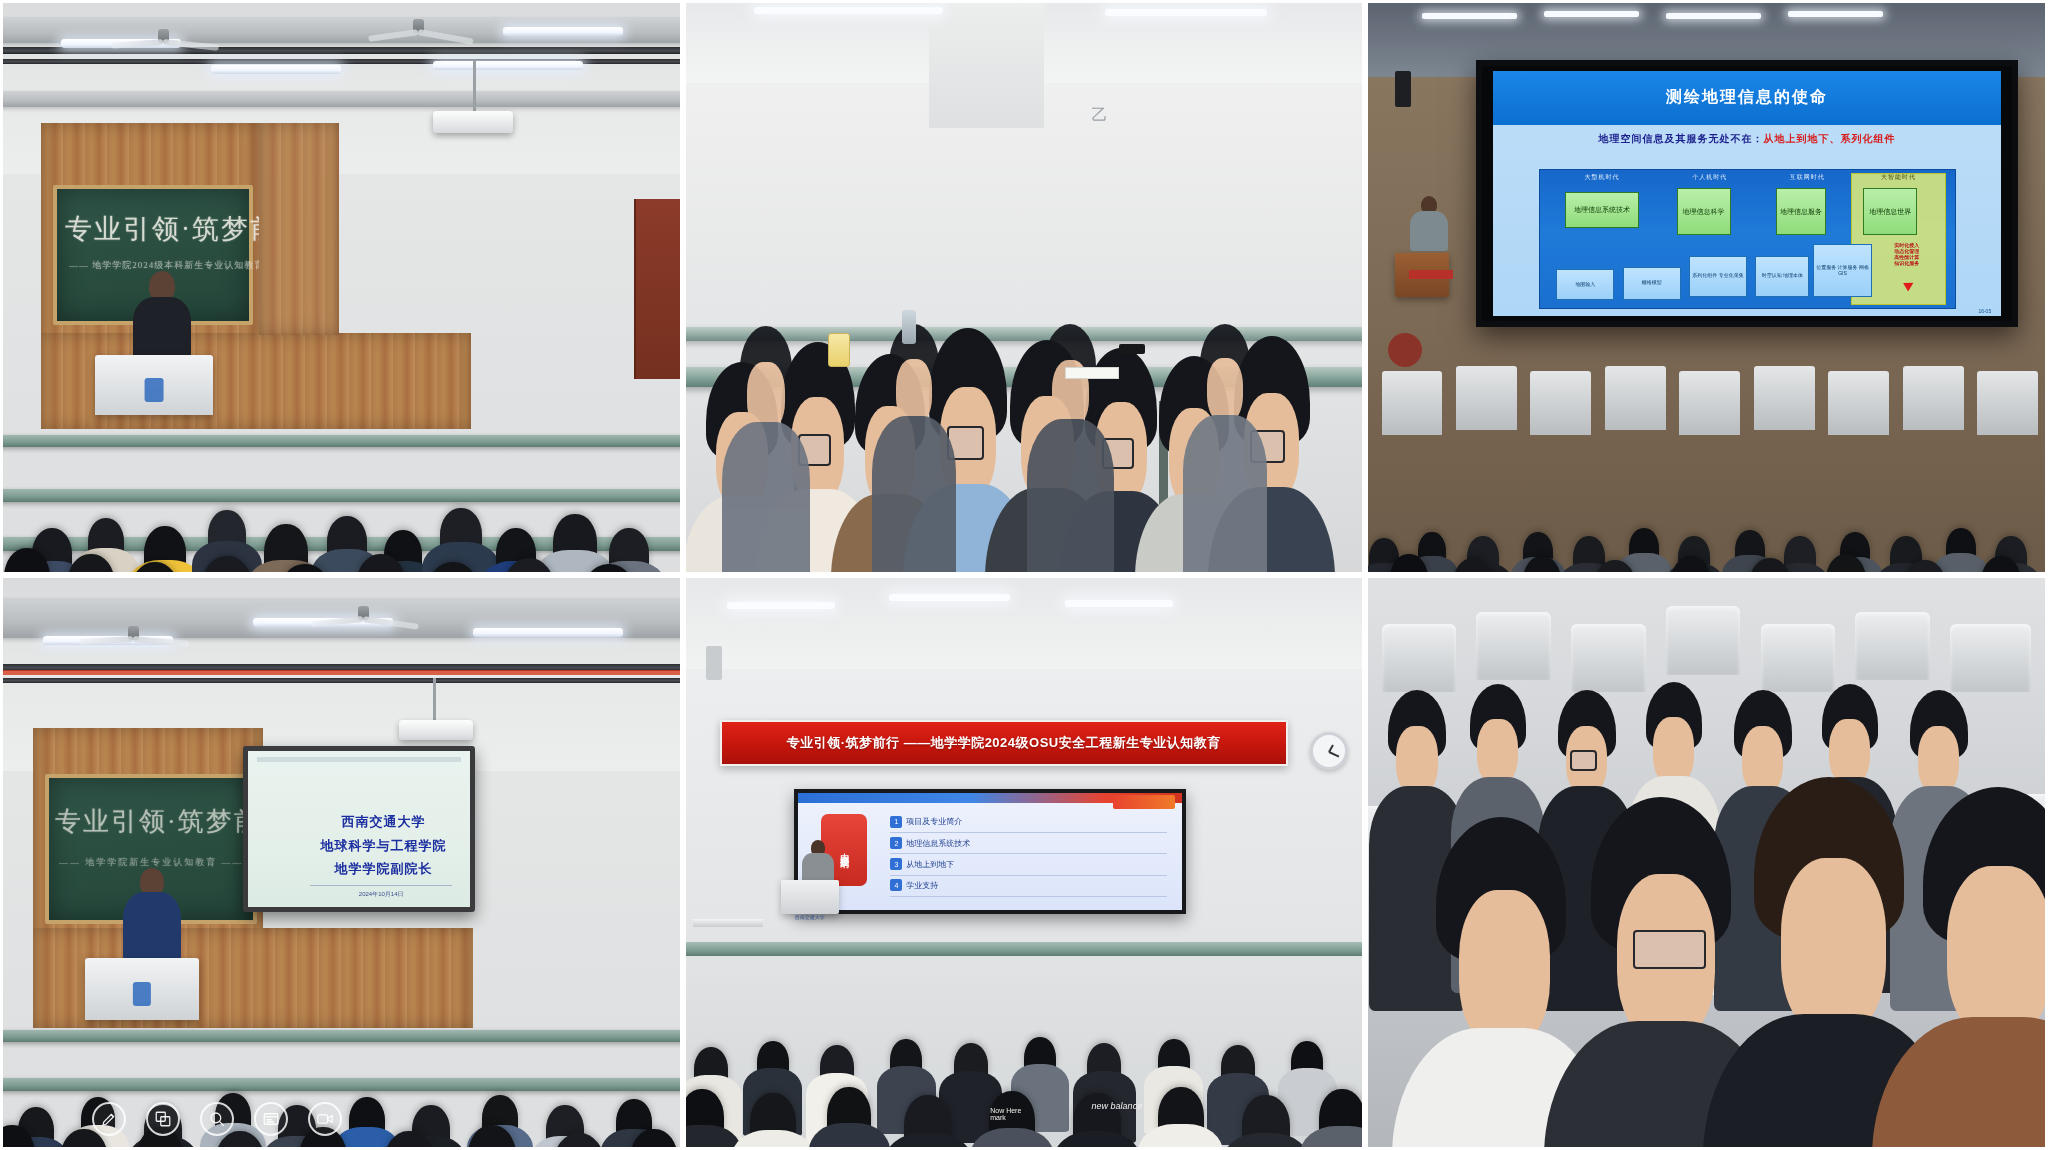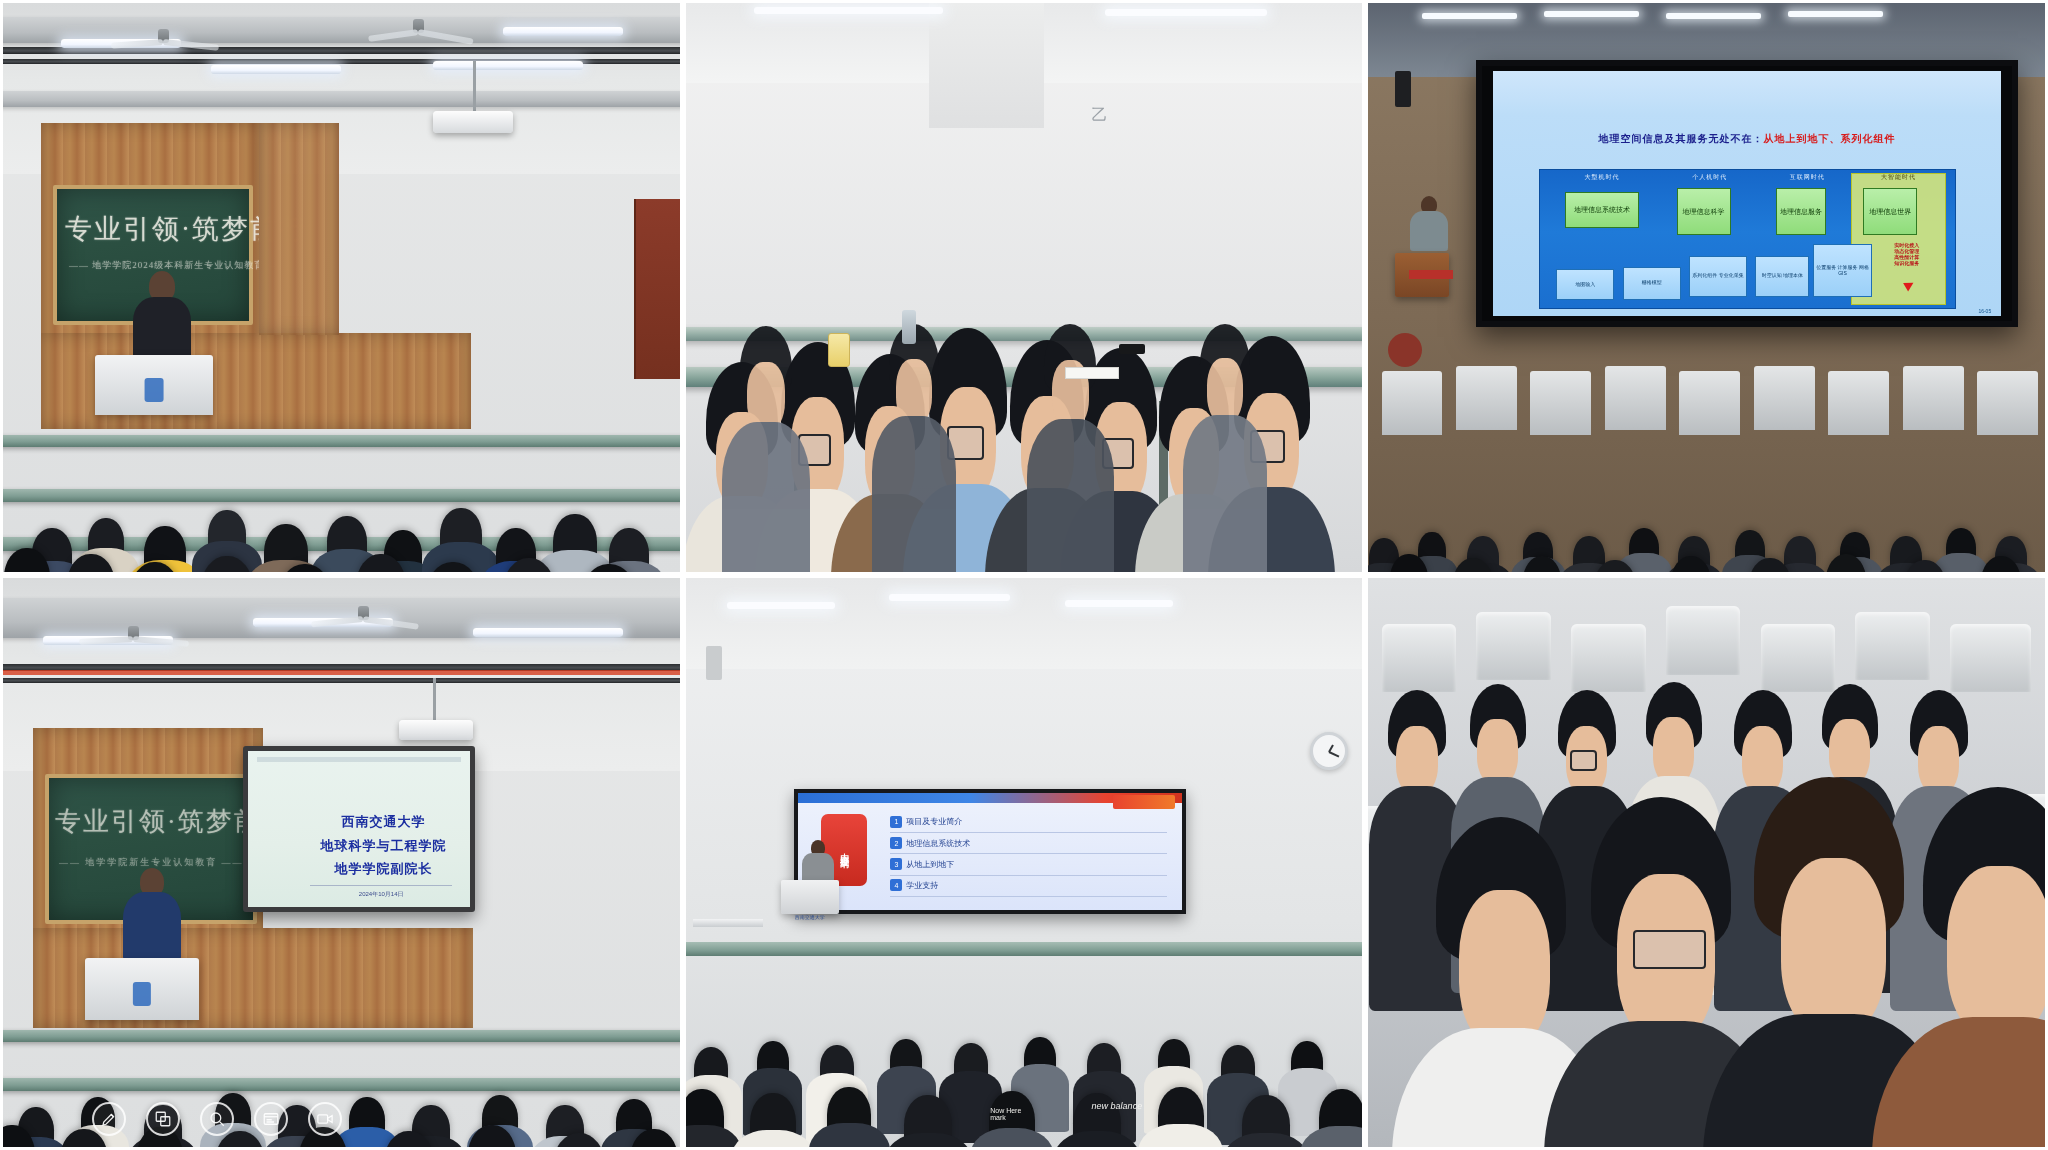--- a/index.html
+++ b/index.html
@@ -424,20 +424,23 @@
       <div class="th-wall"></div>
       <div class="th-ceiling"></div>
       <div class="th-strip" style="left:8%;top:10px;width:14%;"></div>
       <div class="th-strip" style="left:26%;top:8px;width:14%;"></div>
       <div class="th-strip" style="left:44%;top:10px;width:14%;"></div>
       <div class="th-strip" style="left:62%;top:8px;width:14%;"></div>
       <div style="position:absolute;left:4%;top:12%;width:16px;height:36px;background:#1e1f22;border-radius:2px;"></div>
 
       <div class="bigscreen" style="left:16%;top:10%;width:80%;height:47%;">
         <div class="slide2">
+          <div class="slide2-hdr">
+            <span style="font-size:16px;">测绘地理信息的使命</span>
+          </div>
           <div class="slide2-sub" style="font-size:10px;">
             <span class="k">地理空间信息及其服务无处不在：</span><span class="r">从地上到地下、系列化组件</span>
           </div>
 
           <div class="diagram">
             <div class="hl-col" style="left:75%;right:2%;top:2%;bottom:2%;"></div>
 
             <div class="era" style="left:4%;width:22%;font-size:6px;">大型机时代</div>
             <div class="era" style="left:30%;width:22%;font-size:6px;">个人机时代</div>
             <div class="era" style="left:55%;width:19%;font-size:6px;">互联网时代</div>
@@ -635,20 +638,23 @@
 
   <div class="cell">
     <div class="photo">
       <div class="bc-wall"></div>
       <div style="position:absolute;left:0;right:0;top:0;height:16%;background:linear-gradient(180deg,#e7e8e9,#f1f2f2);"></div>
       <div class="aud-light" style="left:6%;top:24px;width:16%;"></div>
       <div class="aud-light" style="left:30%;top:16px;width:18%;"></div>
       <div class="aud-light" style="left:56%;top:22px;width:16%;"></div>
       <div style="position:absolute;left:3%;top:12%;width:16px;height:34px;background:#c9ccce;border-radius:2px;"></div>
 
+      <div class="banner" style="left:5%;top:25%;width:84%;height:8%;">
+        <span style="font-size:13px;">专业引领·筑梦前行 ——地学学院2024级OSU安全工程新生专业认知教育</span>
+      </div>
 
       <div class="clock" style="right:2%;top:27%;width:38px;height:38px;"></div>
 
       <div class="tv" style="left:16%;top:37%;width:58%;height:22%;">
         <div class="slide3">
           <div class="s3-top"></div>
           <div style="position:absolute;right:2%;top:2%;width:16%;height:12%;background:linear-gradient(90deg,#e8432f,#f07a2a);border-radius:2px;"></div>
           <div class="s3-tab" style="font-size:9px;">内容提纲</div>
 
           <div class="s3-item" style="left:24%;top:20%;">

